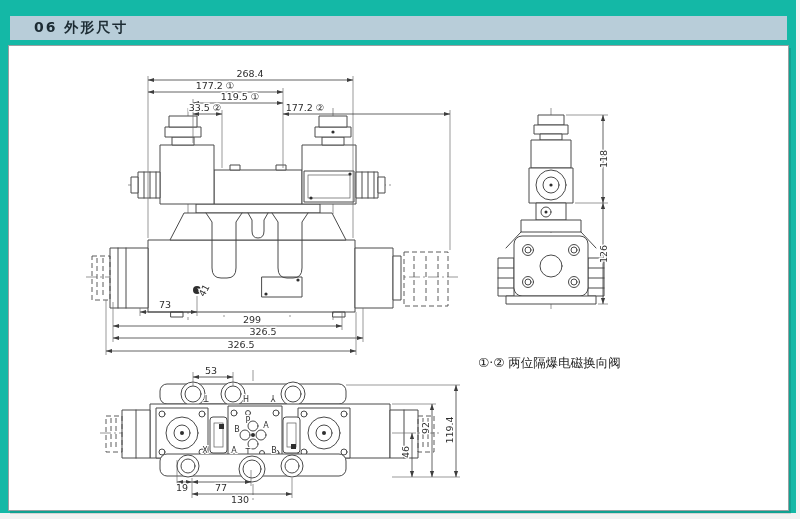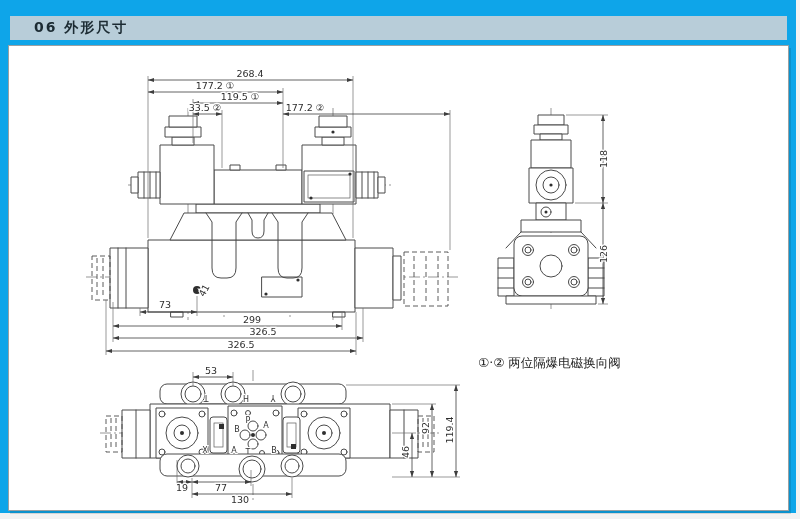--- a/index.html
+++ b/index.html
@@ -2,21 +2,21 @@
 <html><head>
 <meta charset="utf-8">
 <style>
   html,body{margin:0;padding:0;}
   body{
     width:800px;height:519px;
     background:#f2f2f2;
     font-family:"DejaVu Sans","Liberation Sans",sans-serif;
     position:relative;overflow:hidden;
   }
-  .page{position:absolute;left:0;top:0;width:796px;height:513px;background:#0ea5e9;}
+  .page{position:absolute;left:0;top:0;width:796px;height:513px;background:#14b8a6;}
   .header-bar{
     position:absolute;left:10px;top:16px;width:777px;height:24px;
     background:#b8cdd9;
     display:flex;align-items:center;
   }
   .header-bar .title{
     margin-left:24px;
     font-size:14px;font-weight:bold;color:#1c2b33;
     letter-spacing:2px;
   }

